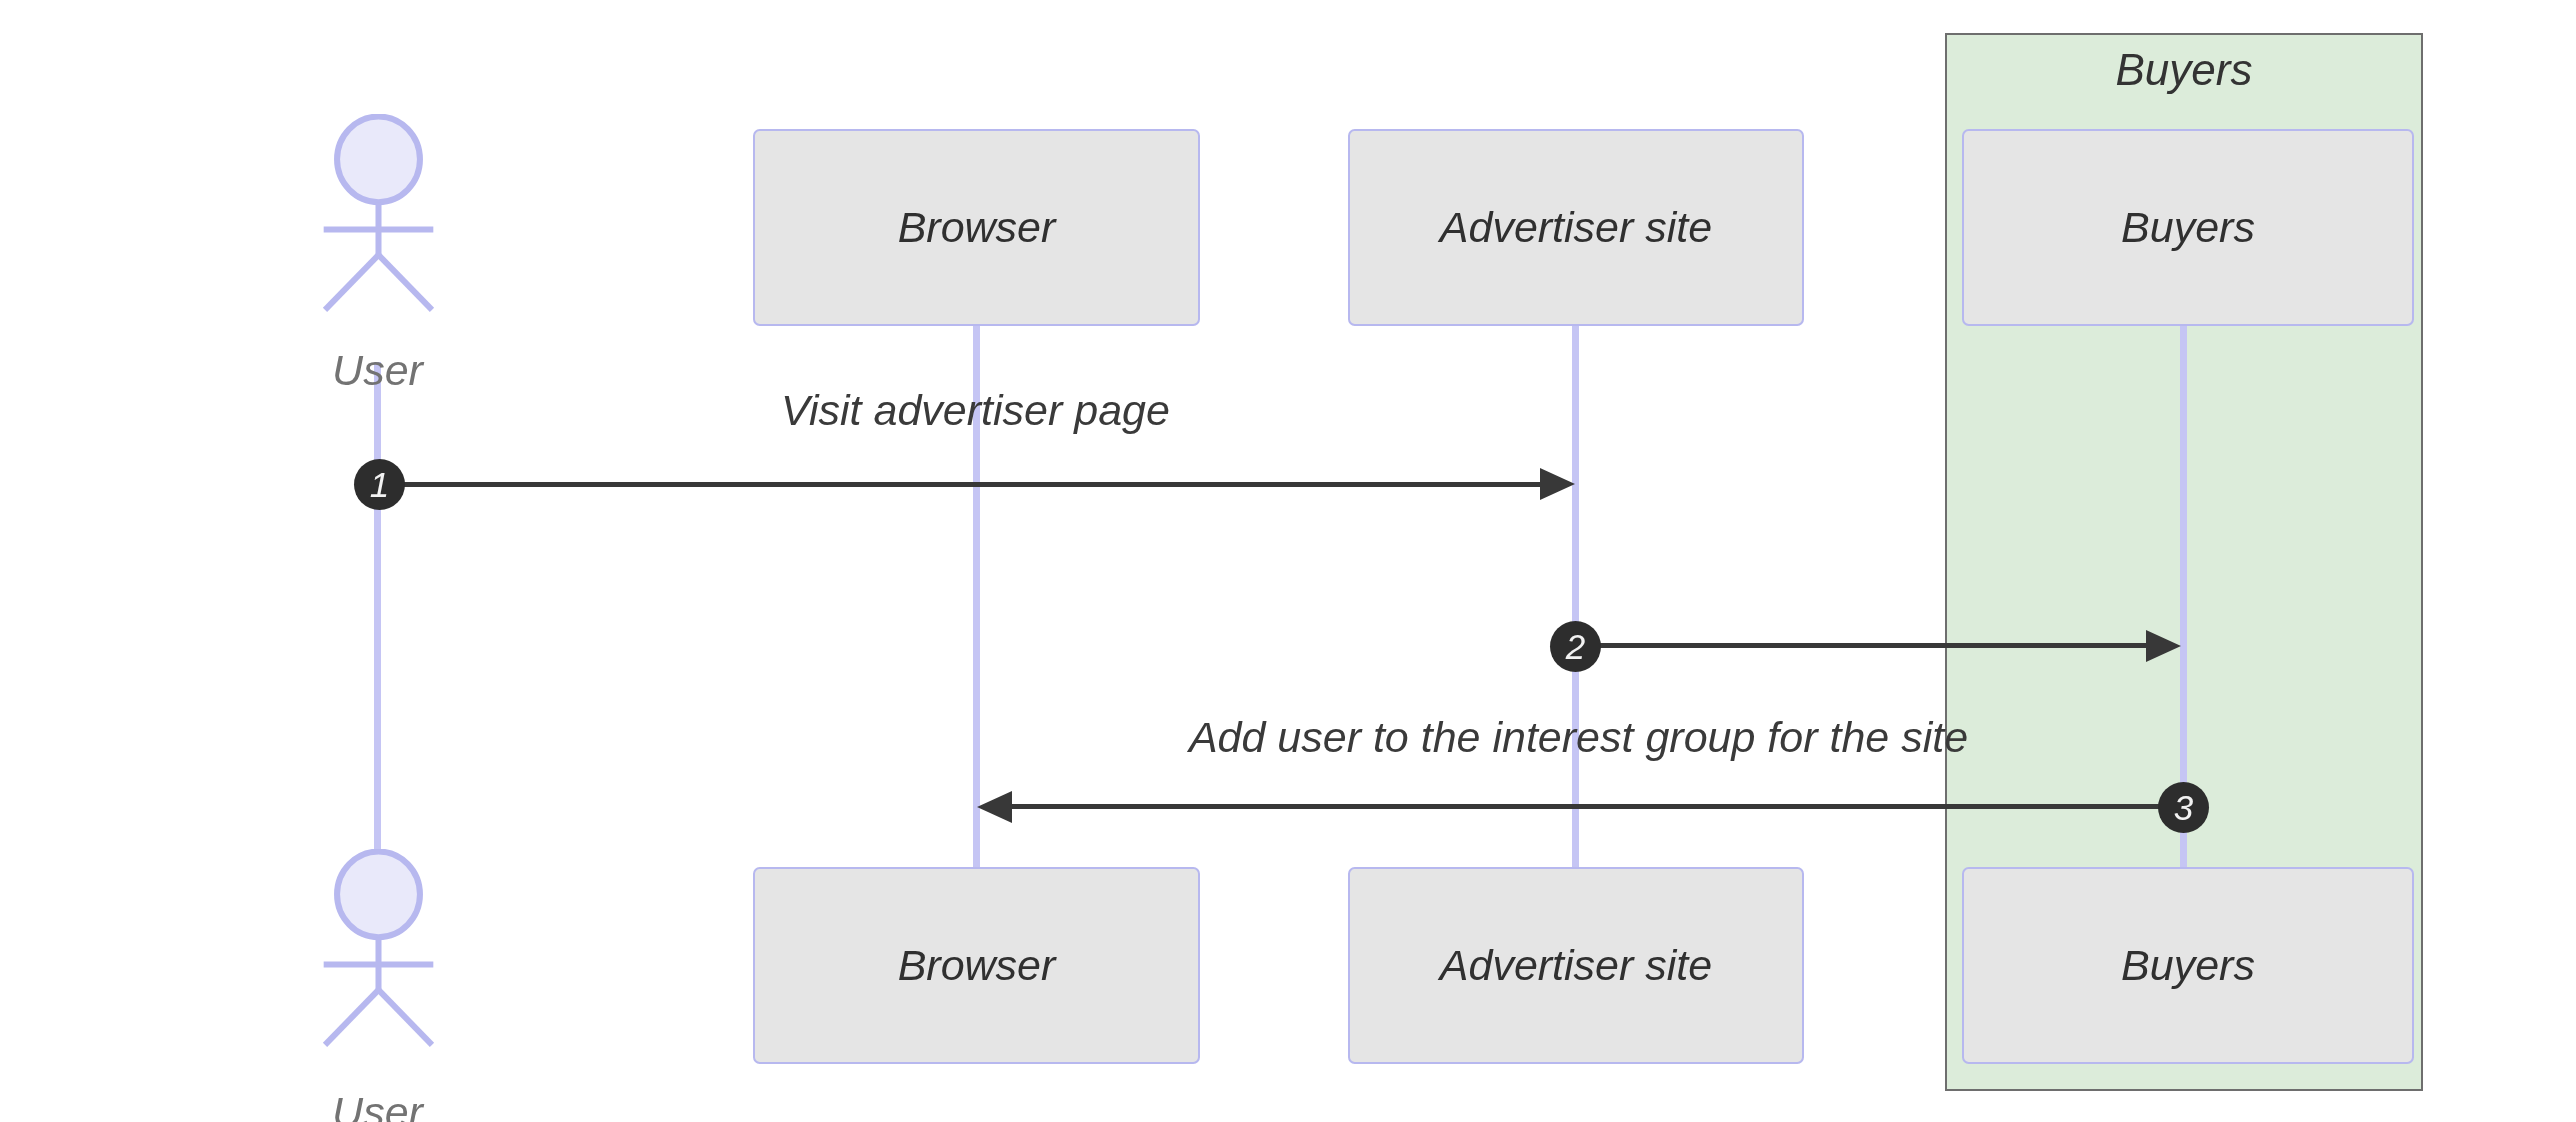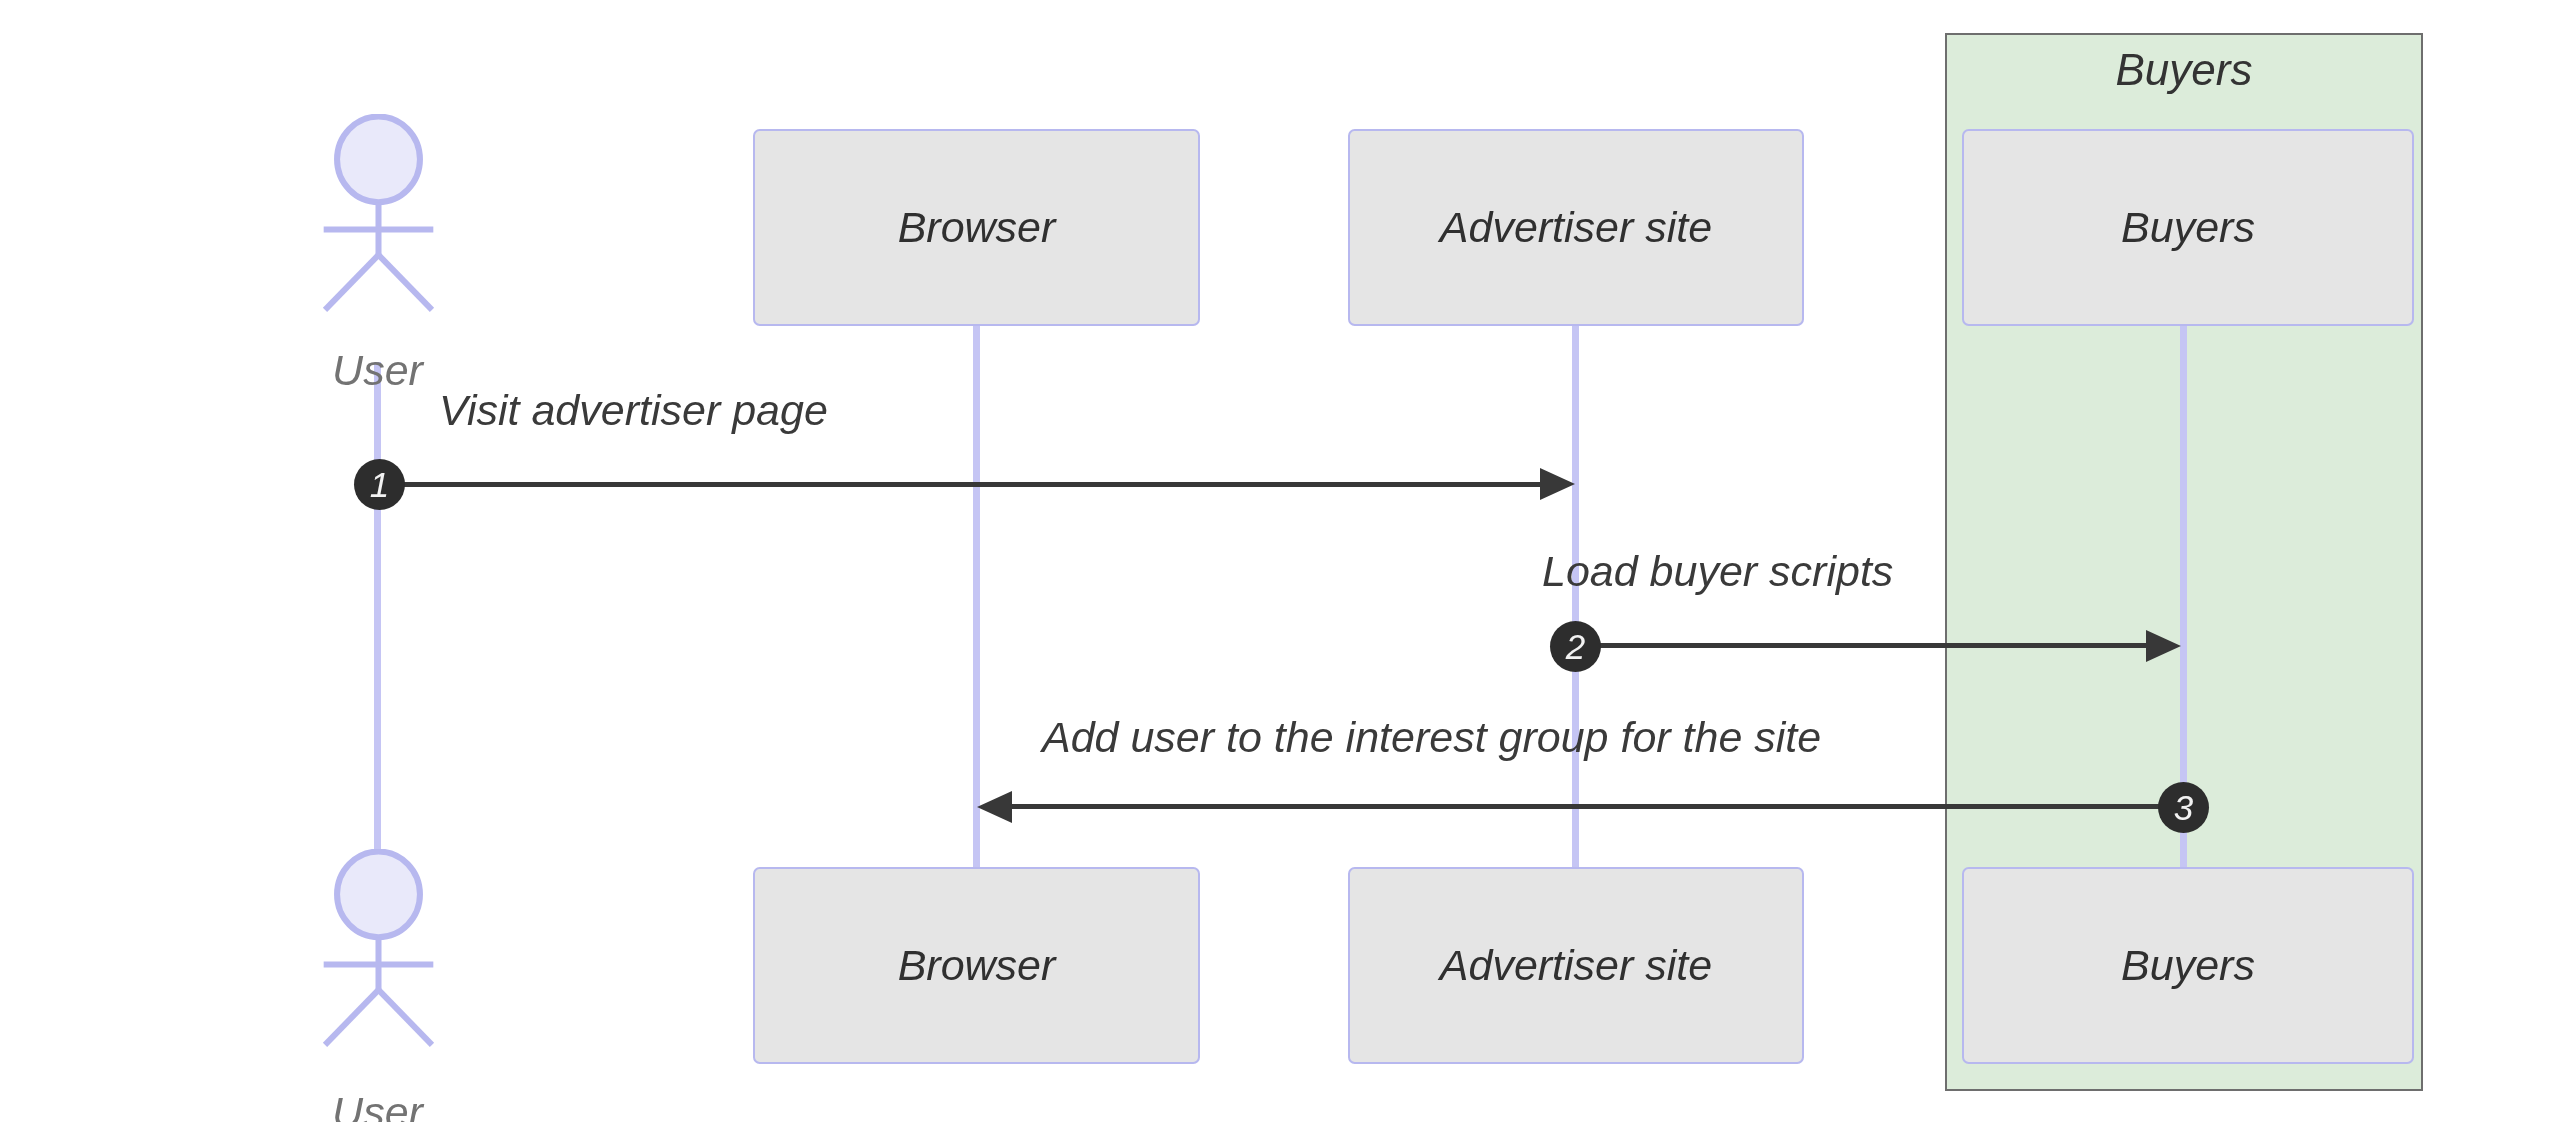--- a/index.html
+++ b/index.html
@@ -93,21 +93,21 @@
     color: #737373;
     z-index: 3;
     margin-top: 37px;
   }
   .actor-label.top    { top: 310px; }
   .actor-label.bottom { top: 1052px; }
 
   
   .msg-text {
     position: absolute;
-    text-align: left;
+    text-align: center;
     font-size: 43px;
     line-height: 48px;
     color: #3a3a3a;
     white-space: nowrap;
     z-index: 4;
   }
   .msg1-text { left: 439px;  width: 1073px; top: 386px; }
   .msg2-text { left: 1542px; width: 671px; top: 547px; }
   .msg3-text { left: 1042px; width: 1073px; top: 713px; }
 
@@ -198,21 +198,20 @@
   </div>
   <div class="pbox row-bottom col-buyers">
     <span class="plabel">Buyers</span>
   </div>
 
   <div class="msg-text msg1-text">Visit advertiser page</div>
   <div class="arrow-line msg1-line"></div>
   <div class="tri tri-right msg1-head"></div>
   <div class="num-badge num1">1</div>
 
-  <div class="msg-text msg2-text">Load buyer scripts</div>
   <div class="arrow-line msg2-line"></div>
   <div class="tri tri-right msg2-head"></div>
   <div class="num-badge num2">2</div>
 
   <div class="msg-text msg3-text">Add user to the interest group for the site</div>
   <div class="arrow-line msg3-line"></div>
   <div class="tri tri-left msg3-head"></div>
   <div class="num-badge num3">3</div>
 
 </div>

